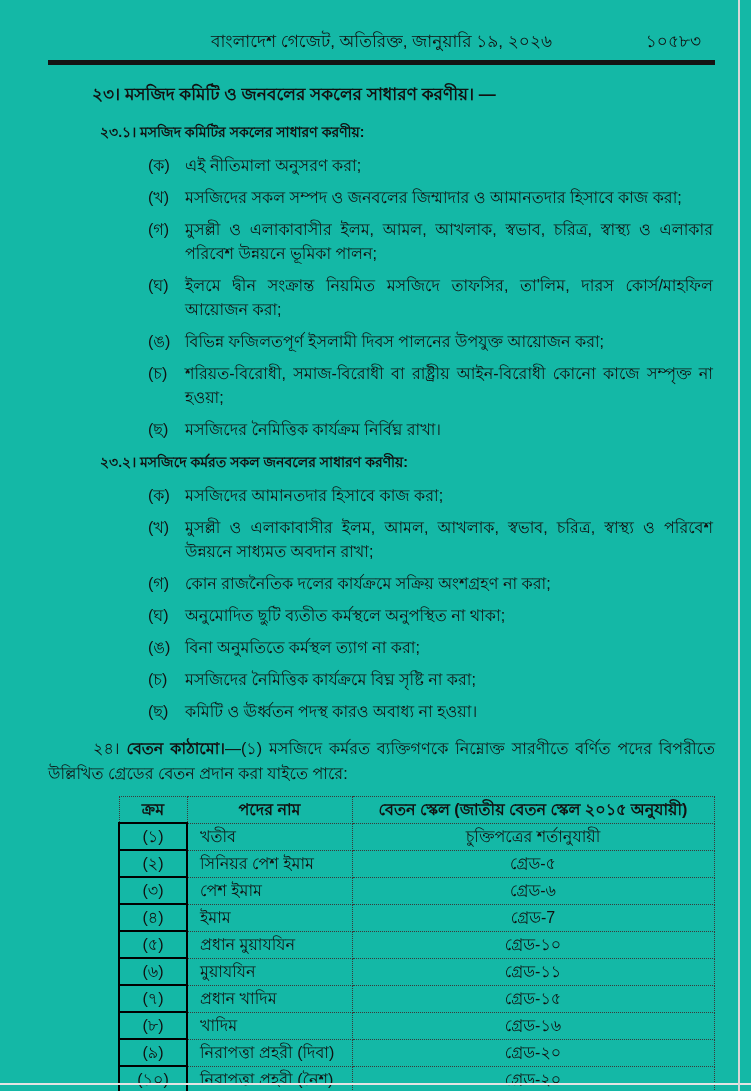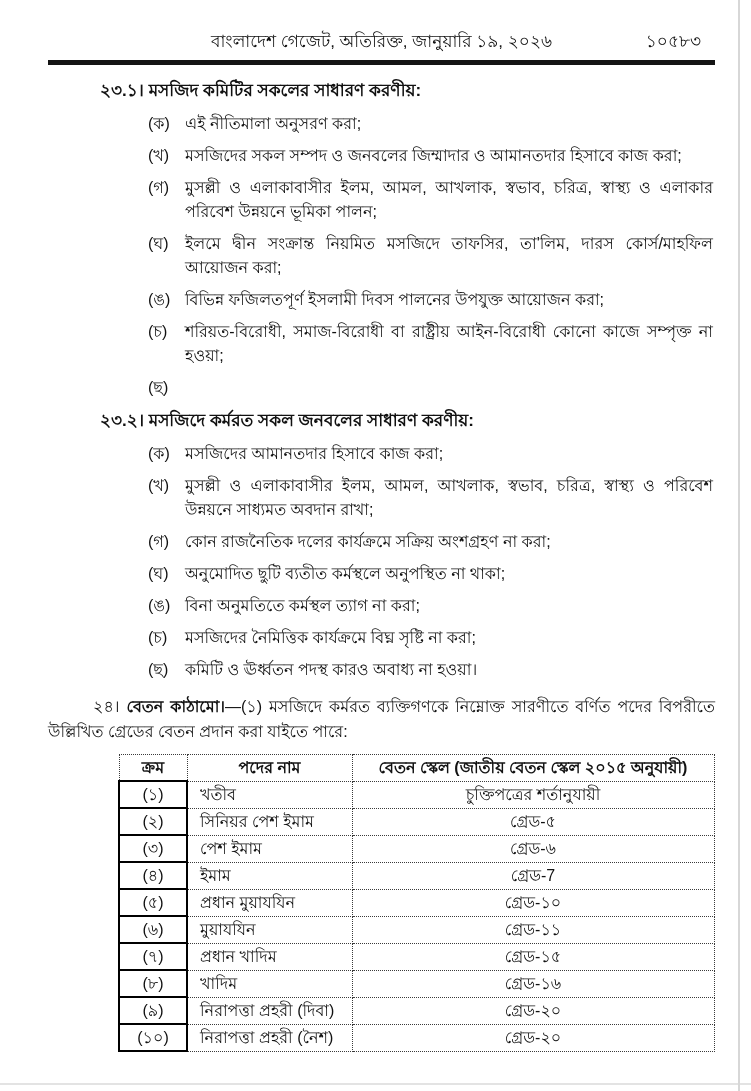--- a/index.html
+++ b/index.html
@@ -1,20 +1,20 @@
 <!DOCTYPE html>
 <html lang="bn"><head>
 <meta charset="utf-8">
 <style>
   * { margin: 0; padding: 0; box-sizing: border-box; }
   html, body { background: #e8e8e8; }
   .page {
     width: 751px; height: 1091px;
     margin: 0 auto;
-    background: #ffffff;
+    background: #14b8a6;
     position: relative;
     overflow: hidden;
     font-family: "Liberation Sans", "DejaVu Sans", sans-serif;
     color: #111111;
   }
   
   .page::after {
     content: "";
     position: absolute; top: 0; bottom: 0; right: 11px; width: 2px;
     background: #d7d7d7;
@@ -40,21 +40,21 @@
 
   
   .h-23 {
     margin-top: 17px;
     padding-left: 44px;
     font-size: 17px; font-weight: bold;
     line-height: 25px;
   }
   .h-sub {
     padding-left: 52px;
-    font-size: 17px; font-weight: bold;
+    font-size: 14px; font-weight: bold;
     line-height: 25px;
     margin-bottom: 9px;
   }
   .h-231 { margin-top: 13px; }
   .h-232 { margin-top: 6px; }
 
   
   .item {
     display: flex;
     padding-left: 100px;
@@ -104,20 +104,21 @@
 <div class="page">
   <div class="content">
 
     <div class="gz-header">
       <span class="gz-title">বাংলাদেশ গেজেট, অতিরিক্ত, জানুয়ারি ১৯, ২০২৬</span>
       <span class="gz-pageno">১০৫৮৩</span>
     </div>
 
     <div class="double-rule"></div>
 
+    <div class="h-23">২৩। মসজিদ কমিটি ও জনবলের সকলের সাধারণ করণীয়। —</div>
 
     <div class="h-sub h-231">২৩.১। মসজিদ কমিটির সকলের সাধারণ করণীয়:</div>
 
     <div class="items">
       <div class="item">
         <span class="lbl">(ক)</span>
         <span class="txt">এই নীতিমালা অনুসরণ করা;</span>
       </div>
       <div class="item">
         <span class="lbl">(খ)</span>
@@ -134,20 +135,21 @@
       <div class="item">
         <span class="lbl">(ঙ)</span>
         <span class="txt">বিভিন্ন ফজিলতপূর্ণ ইসলামী দিবস পালনের উপযুক্ত আয়োজন করা;</span>
       </div>
       <div class="item">
         <span class="lbl">(চ)</span>
         <span class="txt">শরিয়ত-বিরোধী, সমাজ-বিরোধী বা রাষ্ট্রীয় আইন-বিরোধী কোনো কাজে সম্পৃক্ত না হওয়া;</span>
       </div>
       <div class="item">
         <span class="lbl">(ছ)</span>
+        <span class="txt">মসজিদের নৈমিত্তিক কার্যক্রম নির্বিঘ্ন রাখা।</span>
       </div>
     </div>
 
     <div class="h-sub h-232">২৩.২। মসজিদে কর্মরত সকল জনবলের সাধারণ করণীয়:</div>
 
     <div class="items">
       <div class="item">
         <span class="lbl">(ক)</span>
         <span class="txt">মসজিদের আমানতদার হিসাবে কাজ করা;</span>
       </div>

